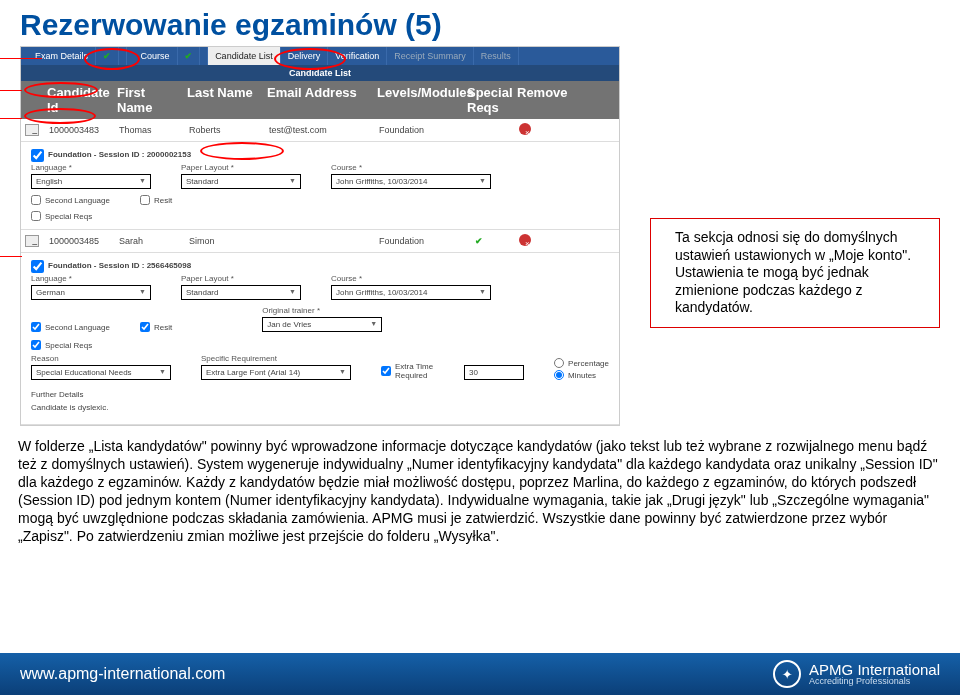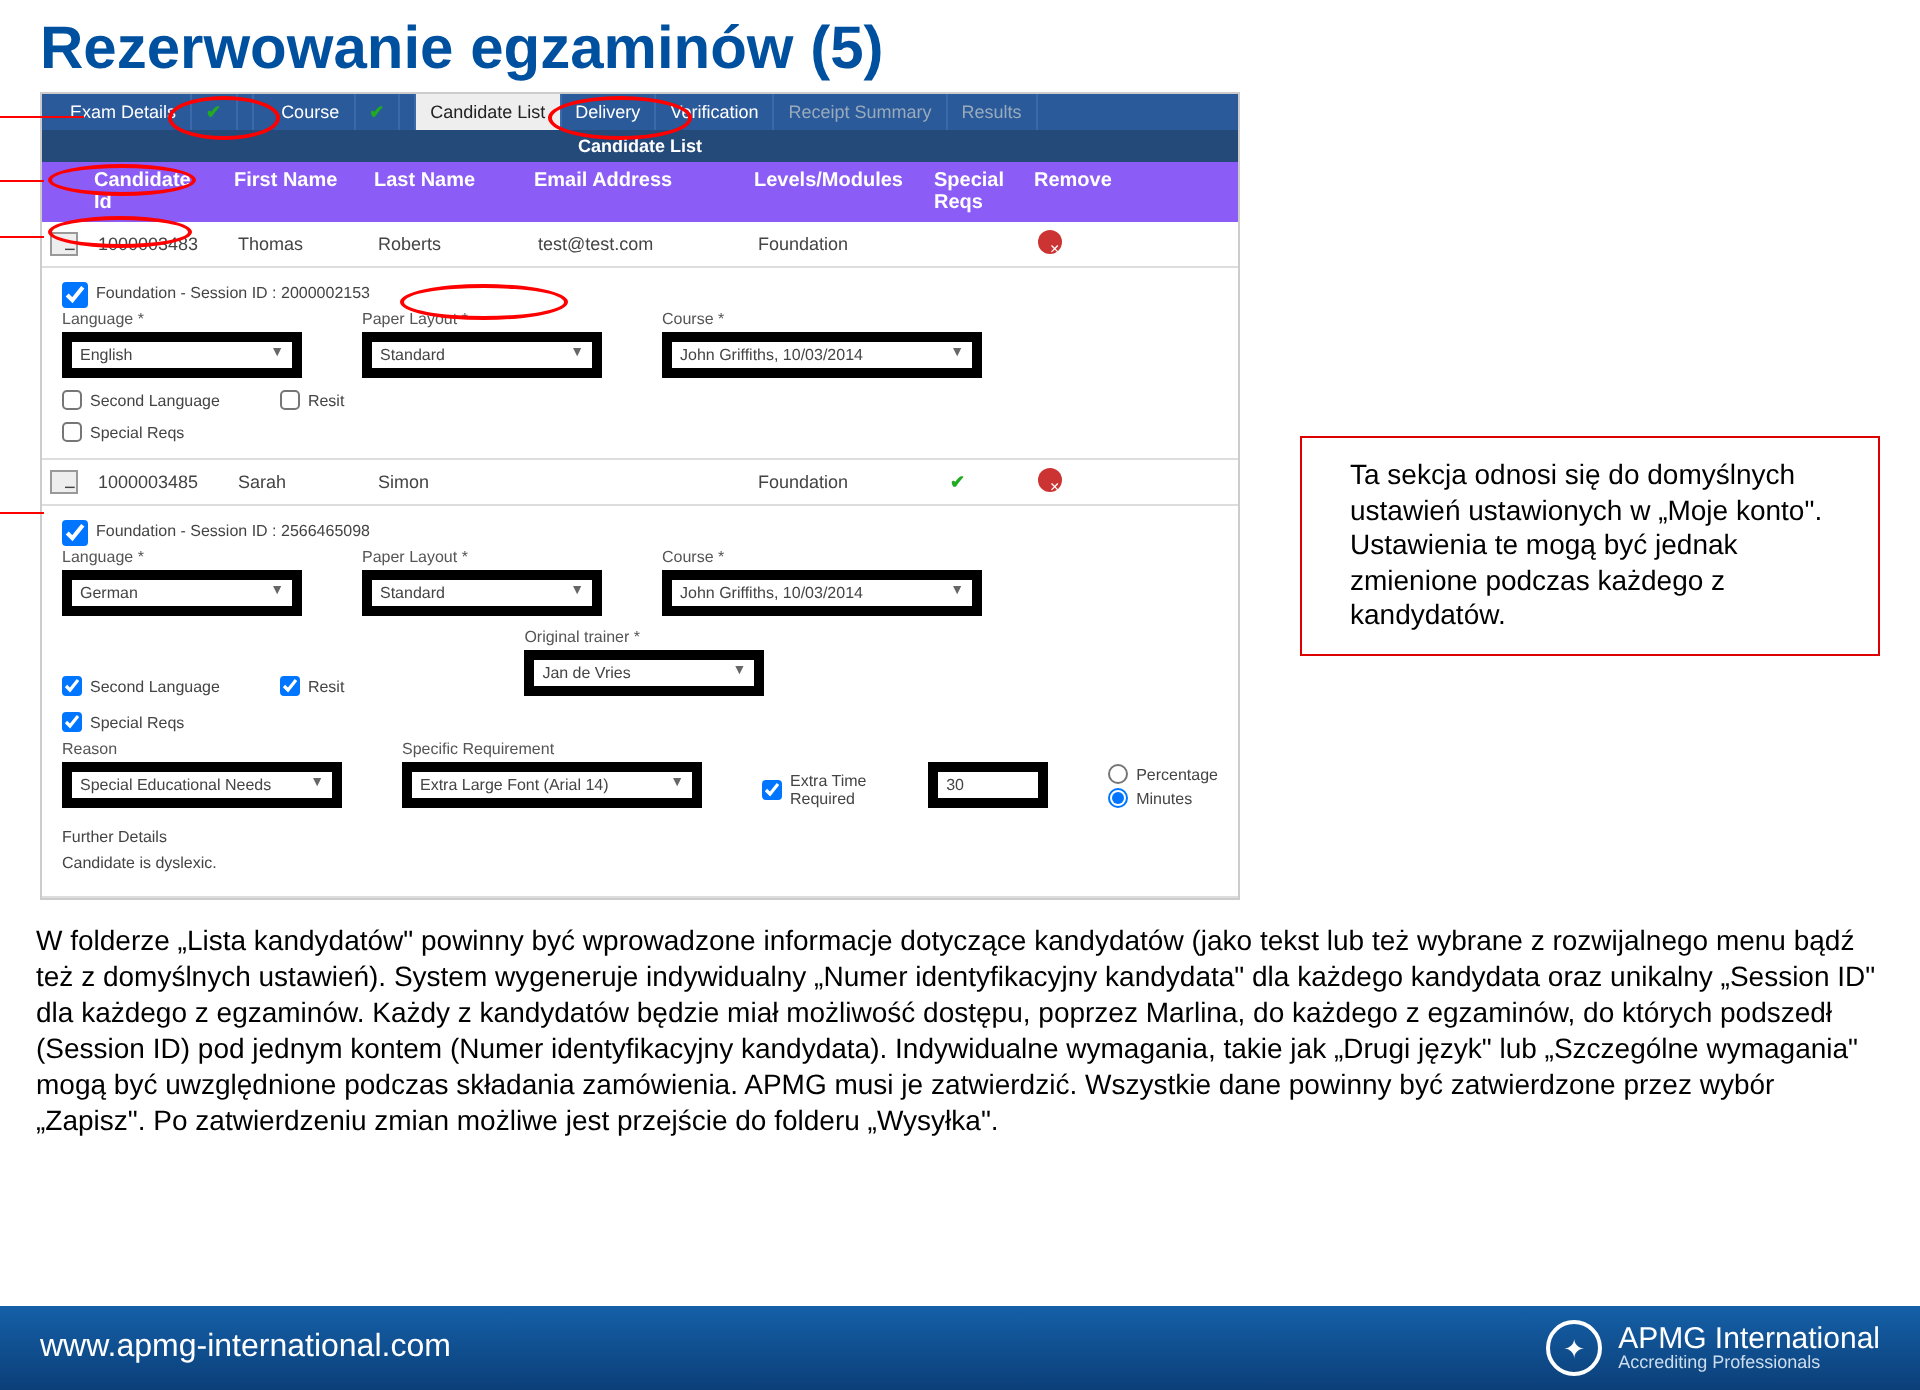--- a/index.html
+++ b/index.html
@@ -7,32 +7,32 @@
   .page-title { color: #0050a0; font-size: 30px; font-weight: bold; padding: 8px 20px 4px; }
   .content-area { padding: 0 20px; position: relative; }
   
   
   .app-shot { width: 600px; font-size: 9px; color: #444; border: 1px solid #ccc; background: #f5f5f5; }
   .tabbar { display: flex; background: #2a5a9a; color: #fff; font-size: 9px; }
   .tabbar span { padding: 4px 7px; border-right: 1px solid #3a6aab; }
   .tab-active { background: #eee; color: #222; }
   .tab-dis { color: #9ab; }
   .subhead { background: #244a7a; color: #fff; text-align: center; padding: 3px 0; font-size: 9px; font-weight: bold; }
-  .thead { display: flex; background: #8b5cf6; color: #fff; font-size: 10px; font-weight: bold; }
+  .thead { display: flex; background: #737373; color: #fff; font-size: 13px; font-weight: bold; }
   .thead span { padding: 4px 6px; }
   .c-id{width:70px}.c-fn{width:70px}.c-ln{width:80px}.c-em{width:110px}.c-lm{width:90px}.c-sr{width:50px}.c-rm{width:50px}
   .trow { display: flex; background: #fff; border-bottom: 1px solid #ddd; font-size: 9px; align-items: center; }
   .trow span { padding: 4px 6px; }
   .toggle-btn { display:inline-block; width:12px;height:12px; border:1px solid #999; text-align:center; line-height:10px; font-size:10px; background:#eee; margin:4px;}
   .exp-section { background:#fff; padding:6px 10px 8px; border-bottom:1px solid #ddd;}
-  .sess-label { font-size:8px; font-weight:normal; padding:2px 0 4px;}
+  .sess-label { font-size:8px; font-weight:bold; padding:2px 0 4px;}
   .form-row { display:flex; gap:30px; margin-bottom:6px;}
   .fg { display:flex; flex-direction:column; font-size:8px; }
   .fg label { color:#555; margin-bottom:2px;}
-  .fg .sel { width:120px; border:5px solid #000000; background:#fff; padding:2px 4px; font-size:8px; display:flex; justify-content:space-between;}
+  .fg .sel { width:120px; border:1px solid #000000; background:#fff; padding:2px 4px; font-size:8px; display:flex; justify-content:space-between;}
   .chk-row { display:flex; gap:30px; margin:4px 0;}
   .chk { display:flex; align-items:center; gap:4px; font-size:8px;}
   .chk input{width:10px;height:10px;}
   .sr-line{font-size:8px; padding:4px 0;}
   .red-oval { position:absolute; border:2px solid red; border-radius:50%; pointer-events:none;}
   .red-arrow { position:absolute; height:1px; background:red; pointer-events:none;}
   
   .info-box { position:absolute; right:20px; top:172px; width:290px; border:1.5px solid #d00; padding:10px 24px; font-size:14px; line-height:1.25; background:#fff;}
   
   .paragraph { padding: 12px 18px 6px; font-size: 14px; line-height: 1.28; }

